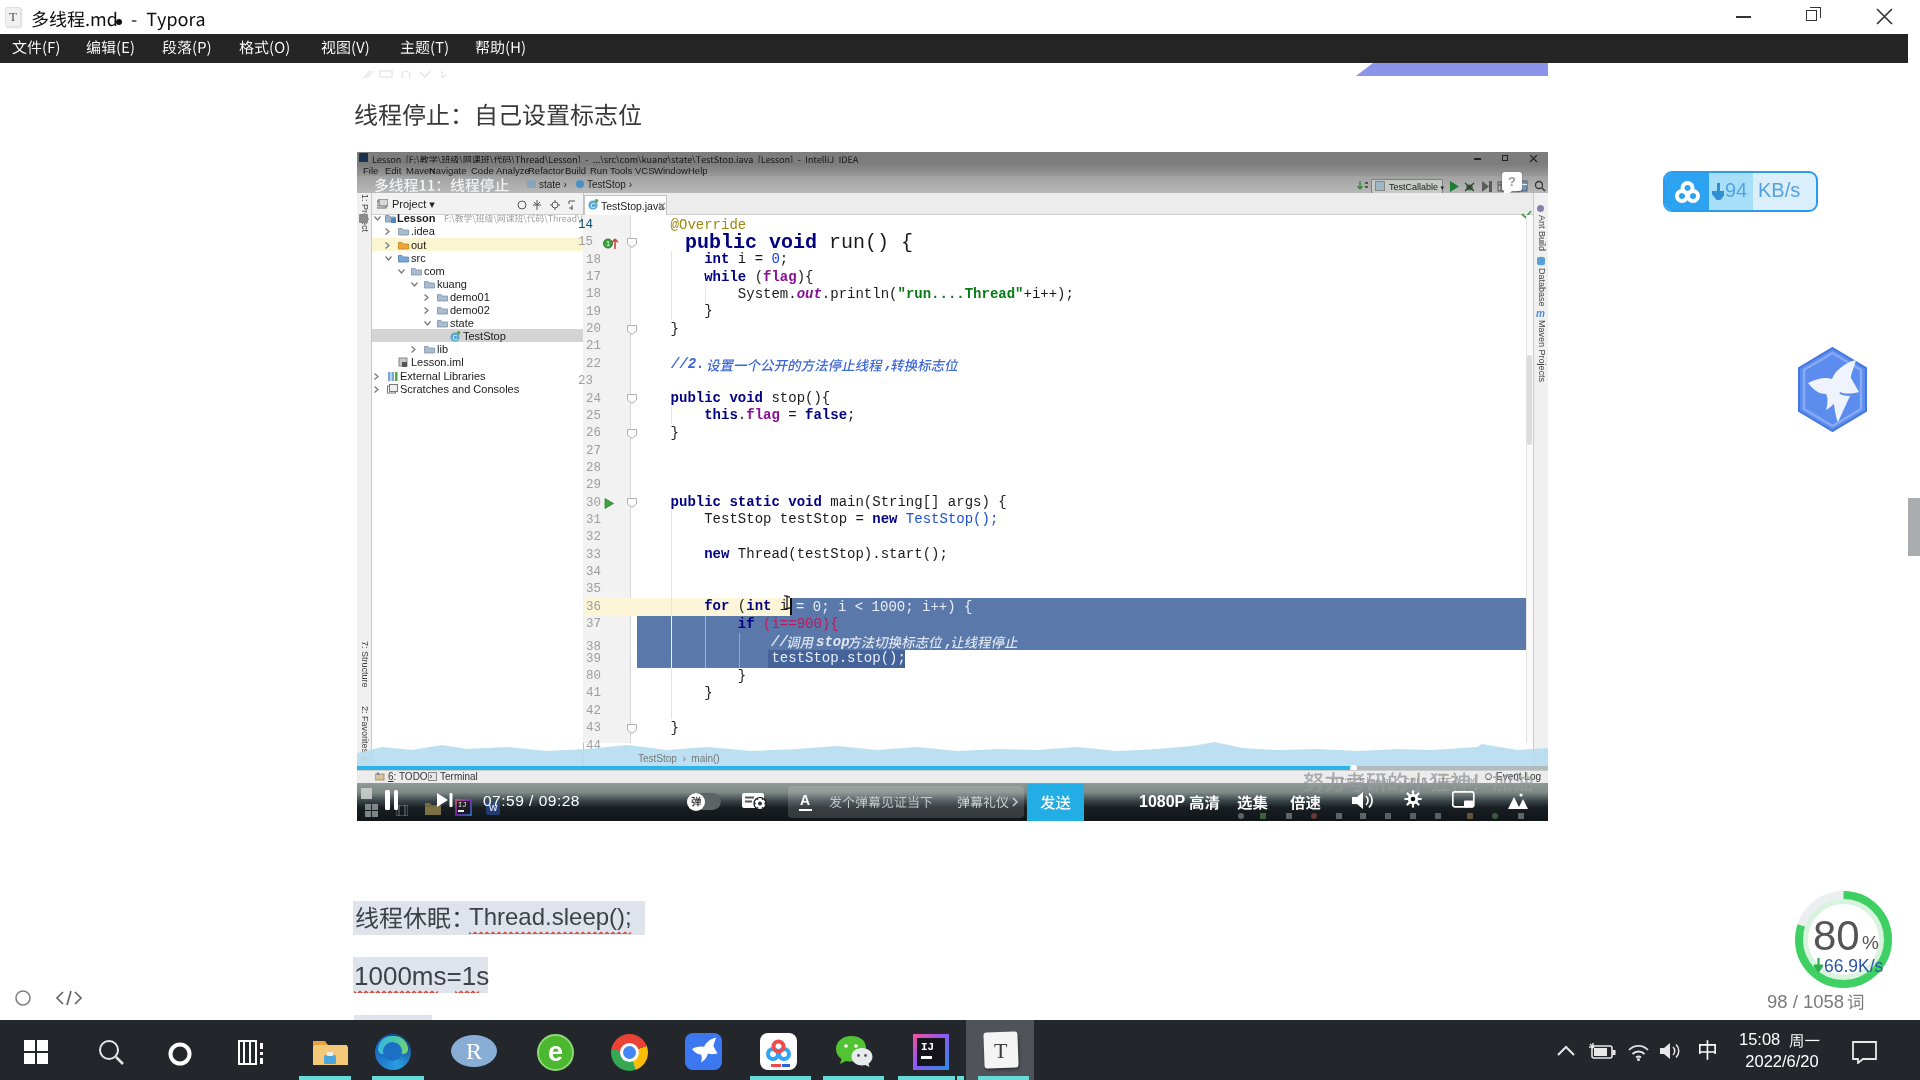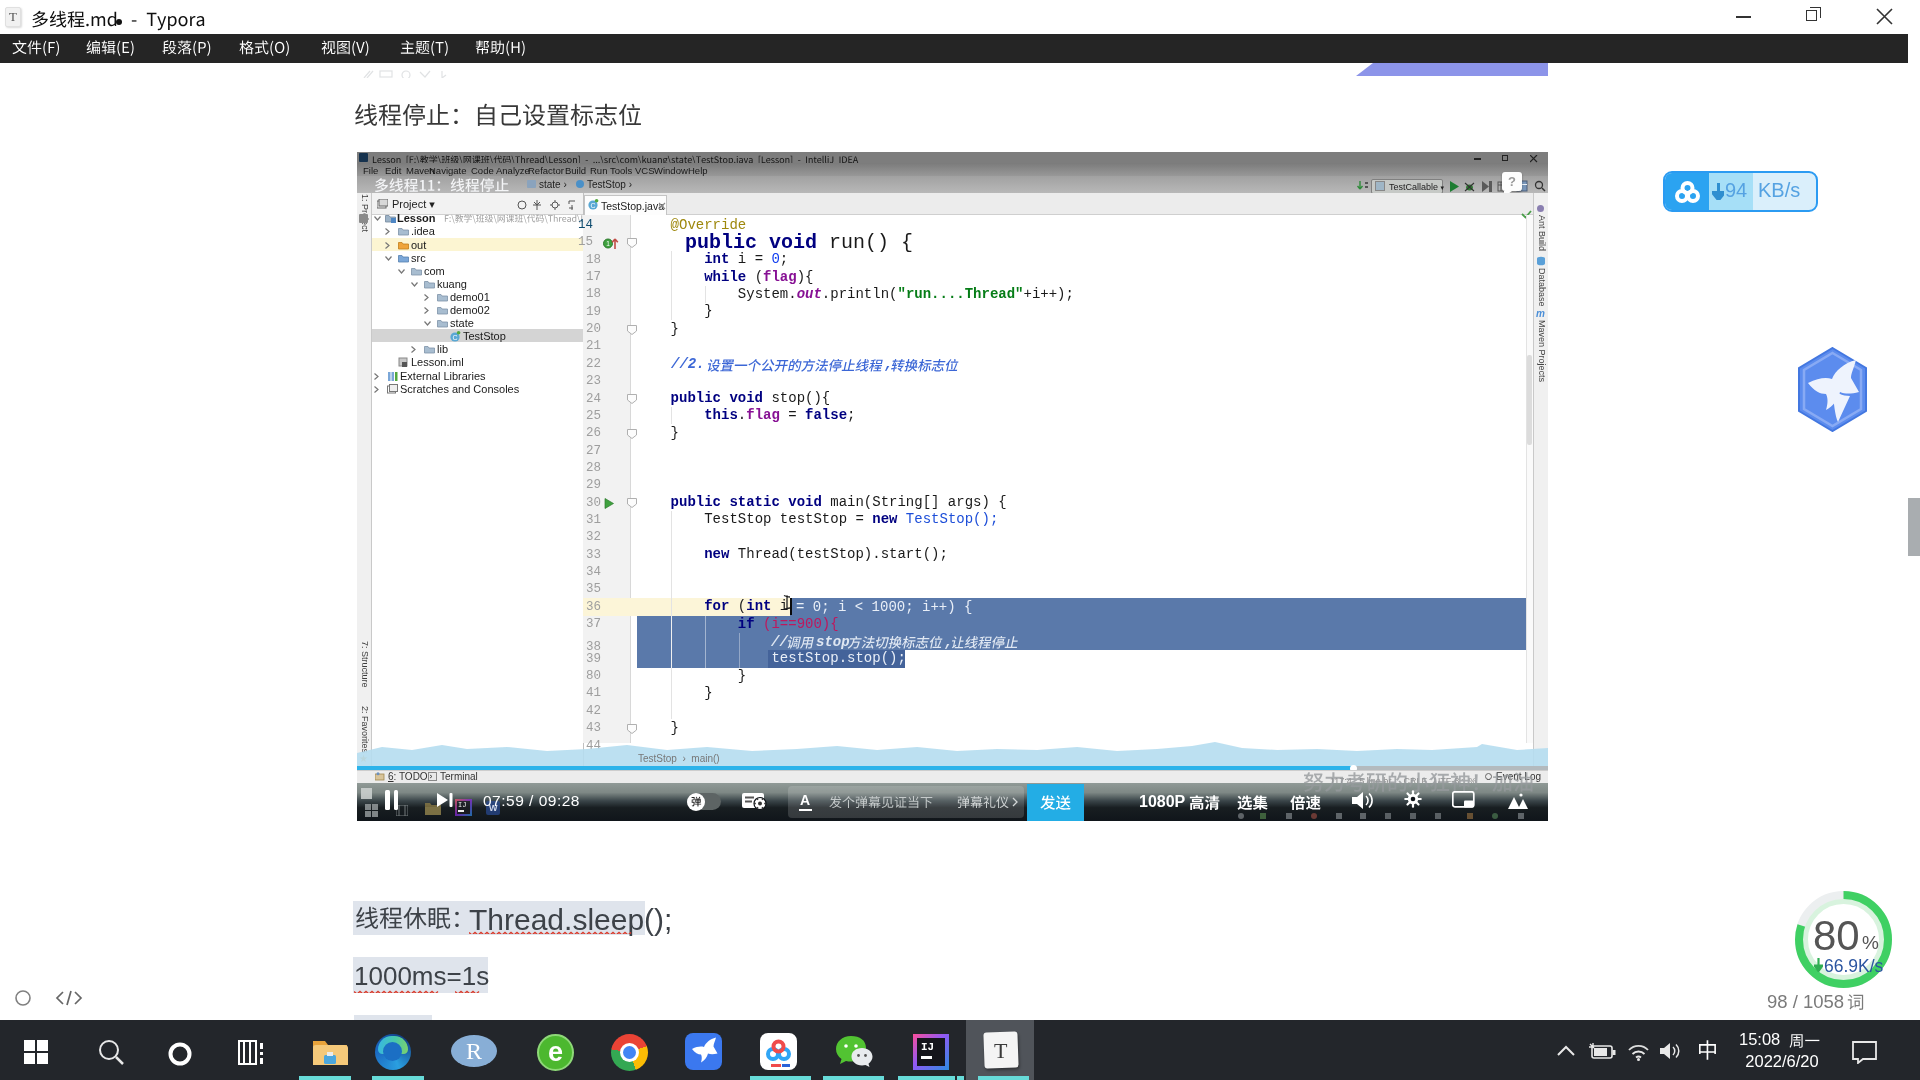--- a/index.html
+++ b/index.html
@@ -518,21 +518,21 @@
     </svg>
     <div class="a mono" style="left:213px;top:66.0px;width:31px;text-align:center;font-size:12.5px;color:#0c4a6e">14</div>
     <div class="a mono" style="left:213px;top:83.35px;width:31px;text-align:center;font-size:12.5px;color:#9e9e9e">15</div>
     <div class="a mono" style="left:213px;top:100.69999999999999px;width:31px;text-align:right;font-size:12.5px;color:#9e9e9e">18</div>
     <div class="a mono" style="left:213px;top:118.05000000000001px;width:31px;text-align:right;font-size:12.5px;color:#9e9e9e">17</div>
     <div class="a mono" style="left:213px;top:135.39999999999998px;width:31px;text-align:right;font-size:12.5px;color:#9e9e9e">18</div>
     <div class="a mono" style="left:213px;top:152.75px;width:31px;text-align:right;font-size:12.5px;color:#9e9e9e">19</div>
     <div class="a mono" style="left:213px;top:170.10000000000002px;width:31px;text-align:right;font-size:12.5px;color:#9e9e9e">20</div>
     <div class="a mono" style="left:213px;top:187.45000000000005px;width:31px;text-align:right;font-size:12.5px;color:#9e9e9e">21</div>
     <div class="a mono" style="left:213px;top:204.8px;width:31px;text-align:right;font-size:12.5px;color:#9e9e9e">22</div>
-    <div class="a mono" style="left:213px;top:222.14999999999998px;width:31px;text-align:right;font-size:12.5px;color:#9e9e9e">23</div>
+    <div class="a mono" style="left:213px;top:222.14999999999998px;width:31px;text-align:center;font-size:12.5px;color:#9e9e9e">23</div>
     <div class="a mono" style="left:213px;top:239.5px;width:31px;text-align:right;font-size:12.5px;color:#9e9e9e">24</div>
     <div class="a mono" style="left:213px;top:256.85px;width:31px;text-align:right;font-size:12.5px;color:#9e9e9e">25</div>
     <div class="a mono" style="left:213px;top:274.20000000000005px;width:31px;text-align:right;font-size:12.5px;color:#9e9e9e">26</div>
     <div class="a mono" style="left:213px;top:291.55px;width:31px;text-align:right;font-size:12.5px;color:#9e9e9e">27</div>
     <div class="a mono" style="left:213px;top:308.90000000000003px;width:31px;text-align:right;font-size:12.5px;color:#9e9e9e">28</div>
     <div class="a mono" style="left:213px;top:326.25px;width:31px;text-align:right;font-size:12.5px;color:#9e9e9e">29</div>
     <div class="a mono" style="left:213px;top:343.6px;width:31px;text-align:right;font-size:12.5px;color:#9e9e9e">30</div>
     <div class="a mono" style="left:213px;top:360.95000000000005px;width:31px;text-align:right;font-size:12.5px;color:#9e9e9e">31</div>
     <div class="a mono" style="left:213px;top:378.29999999999995px;width:31px;text-align:right;font-size:12.5px;color:#9e9e9e">32</div>
     <div class="a mono" style="left:213px;top:395.6500000000001px;width:31px;text-align:right;font-size:12.5px;color:#9e9e9e">33</div>
@@ -885,21 +885,21 @@
     <g>
       <g transform="translate(0,24.0) scale(0.02400,-0.02400)" fill="#3d4248">
         <use href="#g400_7ebf" transform="translate(0,0)"></use>
         <use href="#g400_7a0b" transform="translate(1000,0)"></use>
         <use href="#g400_4f11" transform="translate(2000,0)"></use>
         <use href="#g400_7720" transform="translate(3000,0)"></use>
         <use href="#g400_ff1a" transform="translate(4000,0)"></use>
       </g>
     </g>
   </svg>
-<div class="a" style="left:469px;top:903px;font-size:30px;color:#3d4248;font-family:'Liberation Sans',sans-serif">Thread.sleep();</div>
+<div class="a" style="left:469px;top:903px;font-size:24px;color:#3d4248;font-family:'Liberation Sans',sans-serif">Thread.sleep();</div>
 <svg class="a" style="left:469px;top:928.5px" width="164" height="5">
     <path d="M0 3.5 l3 2.5 l3 -2.5 l3 2.5 l3 -2.5 l3 2.5 l3 -2.5 l3 2.5 l3 -2.5 l3 2.5 l3 -2.5 l3 2.5 l3 -2.5 l3 2.5 l3 -2.5 l3 2.5 l3 -2.5 l3 2.5 l3 -2.5 l3 2.5 l3 -2.5 l3 2.5 l3 -2.5 l3 2.5 l3 -2.5 l3 2.5 l3 -2.5 l3 2.5 l3 -2.5 l3 2.5 l3 -2.5 l3 2.5 l3 -2.5 l3 2.5 l3 -2.5 l3 2.5 l3 -2.5 l3 2.5 l3 -2.5 l3 2.5 l3 -2.5 l3 2.5 l3 -2.5 l3 2.5 l3 -2.5 l3 2.5 l3 -2.5 l3 2.5 l3 -2.5 l3 2.5 l3 -2.5 l3 2.5 l3 -2.5 l3 2.5 l3 -2.5" stroke="#d93b2b" fill="none" stroke-width="1.35"></path>
   </svg>
 <div class="a" style="left:353px;top:957px;width:135px;height:36px;background:#dfe4ec"></div>
 <div class="a" style="left:354px;top:961px;font-size:26px;color:#3d4248">1000ms=1s</div>
 <svg class="a" style="left:354px;top:988px" width="89" height="5">
     <path d="M0 3.5 l3 2.5 l3 -2.5 l3 2.5 l3 -2.5 l3 2.5 l3 -2.5 l3 2.5 l3 -2.5 l3 2.5 l3 -2.5 l3 2.5 l3 -2.5 l3 2.5 l3 -2.5 l3 2.5 l3 -2.5 l3 2.5 l3 -2.5 l3 2.5 l3 -2.5 l3 2.5 l3 -2.5 l3 2.5 l3 -2.5 l3 2.5 l3 -2.5 l3 2.5 l3 -2.5" stroke="#d93b2b" fill="none" stroke-width="1.35"></path>
   </svg>
 <svg class="a" style="left:455px;top:988px" width="28" height="5">
     <path d="M0 3.5 l3 2.5 l3 -2.5 l3 2.5 l3 -2.5 l3 2.5 l3 -2.5 l3 2.5 l3 -2.5" stroke="#d93b2b" fill="none" stroke-width="1.35"></path>

